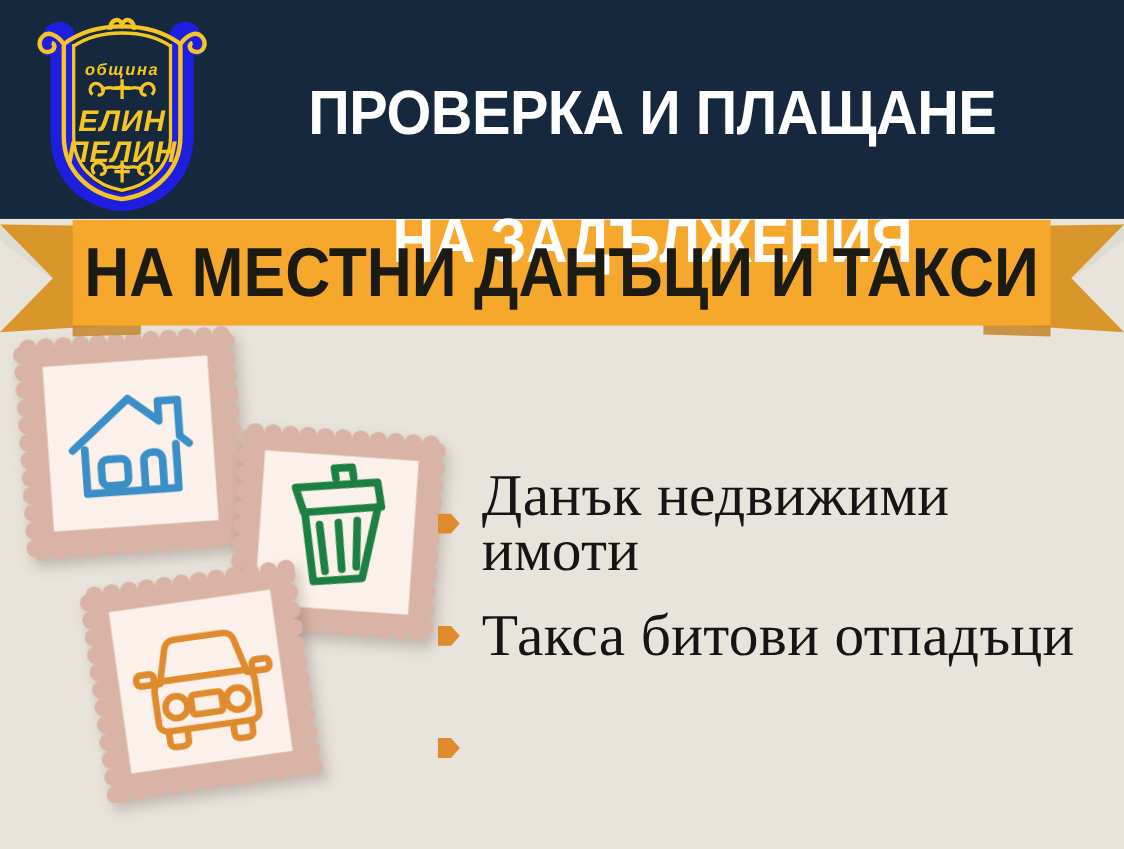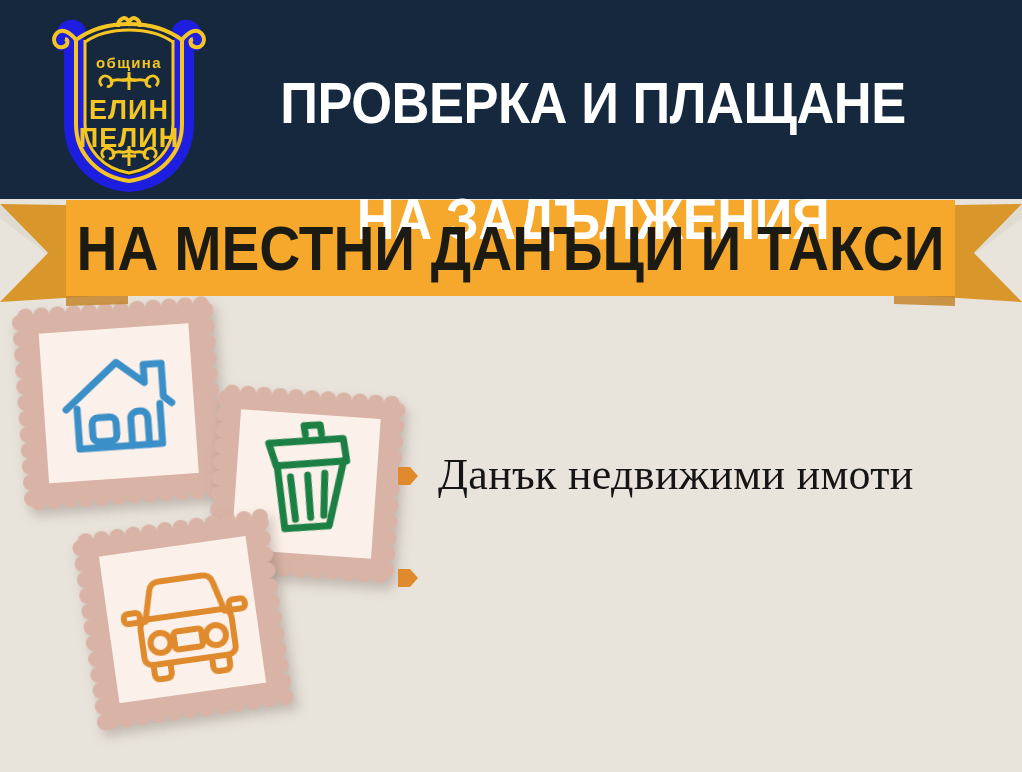--- a/index.html
+++ b/index.html
@@ -43,25 +43,26 @@
     white-space: pre-line;
     z-index: 4;
   }
   .header-title .line {
     display: block;
   }
 
   
   .logo {
     position: absolute;
-    left: 40px;
+    left: 22px;
     top: 6px;
     width: 178px;
     height: 186px;
     z-index: 5;
+    font-style: italic;
   }
   .logo svg { display: block; }
 
   
   .ribbon-wrap {
     position: absolute;
     left: 0;
     top: 196px;
     width: 1022px;
     height: 118px;
@@ -122,21 +123,21 @@
   .bullet-marker {
     flex: 0 0 auto;
     width: 20px;
     height: 22px;
     margin-right: 20px;
     margin-top: 2px;
   }
   .bullet-marker svg { display: block; }
   .bullet-label {
     font-family: "Liberation Serif", "DejaVu Serif", serif;
-    font-size: 44px;
+    font-size: 54px;
     line-height: 50px;
     color: #151515;
     font-weight: normal;
     letter-spacing: 0.3px;
   }
 </style>
 </head>
 <body>
 
 <div id="poster">
@@ -397,24 +398,32 @@
 
     <div class="bullet-row">
       <span class="bullet-marker">
         <svg width="20" height="22" viewBox="0 0 20 22">
           <path d="M0 2 L12 2 L20 11 L12 20 L0 20 Z" fill="#e08a2e"></path>
         </svg>
       </span>
       <span class="bullet-label">Данък недвижими имоти</span>
     </div>
 
-
     <div class="bullet-row">
       <span class="bullet-marker">
         <svg width="20" height="22" viewBox="0 0 20 22">
           <path d="M0 2 L12 2 L20 11 L12 20 L0 20 Z" fill="#e08a2e"></path>
         </svg>
       </span>
+      <span class="bullet-label">Такса битови отпадъци</span>
+    </div>
+
+    <div class="bullet-row">
+      <span class="bullet-marker">
+        <svg width="20" height="22" viewBox="0 0 20 22">
+          <path d="M0 2 L12 2 L20 11 L12 20 L0 20 Z" fill="#e08a2e"></path>
+        </svg>
+      </span>
     </div>
 
   </div>
 
 </div>
 
 </body></html>

